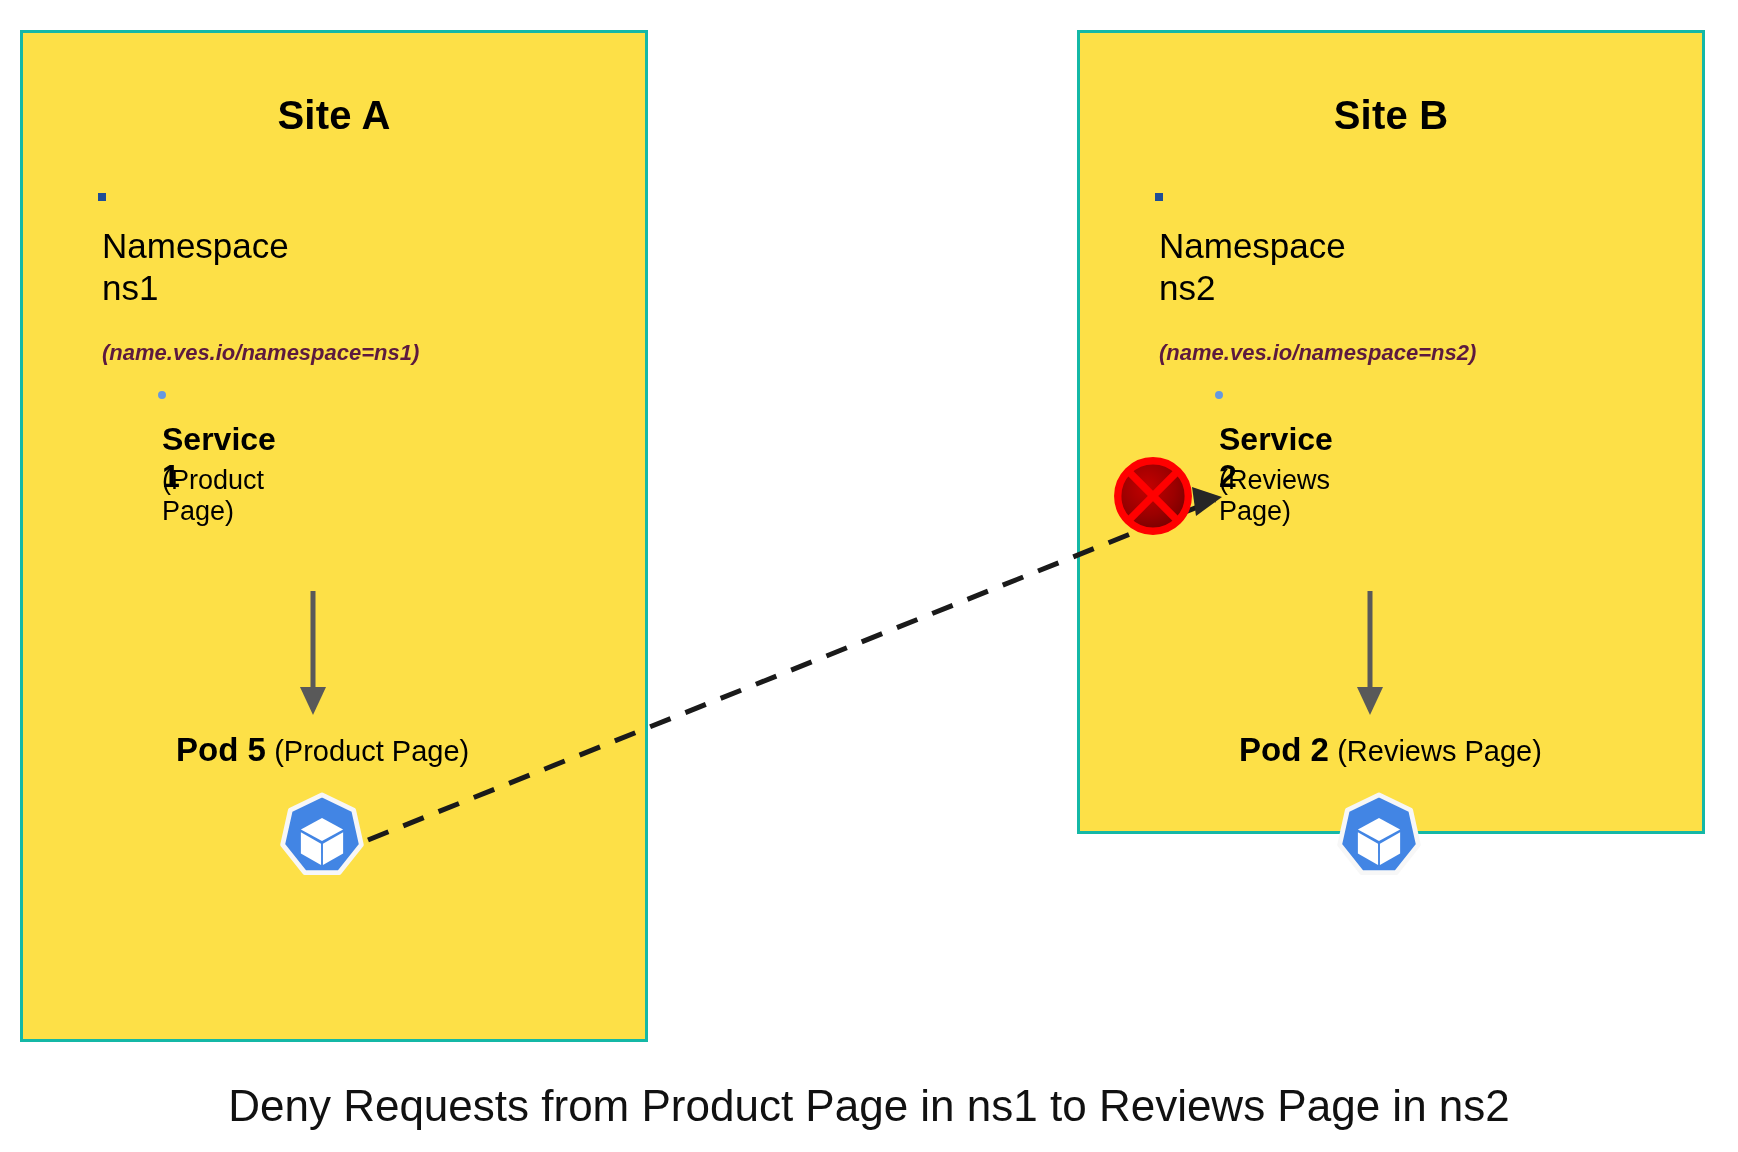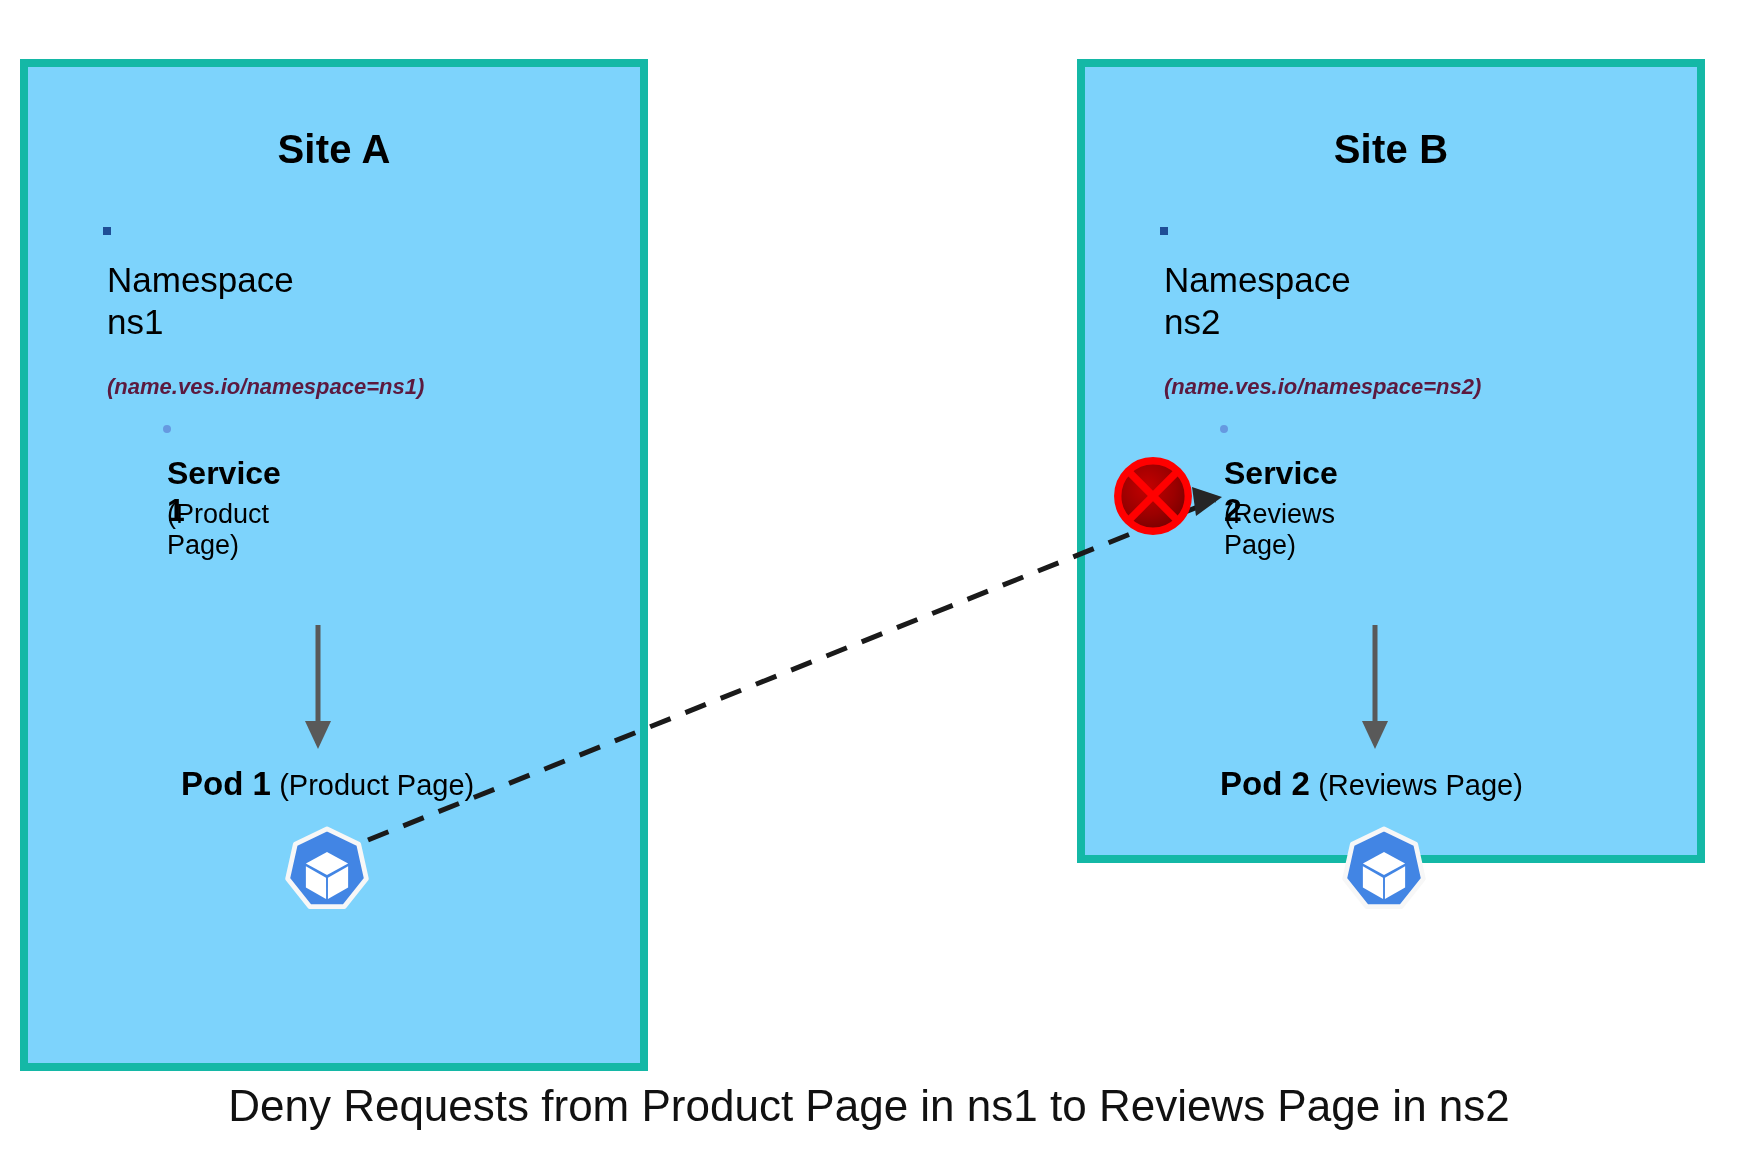--- a/index.html
+++ b/index.html
@@ -17,24 +17,23 @@
   }
 
   #stage {
     position: absolute;
     inset: 0;
   }
 
   
   .site-box {
     position: absolute;
-    background: #7dd3fc;
-    border: 8px solid #14b8a6;
+    background: #fde047;
+    border: 3px solid #14b8a6;
     box-sizing: border-box;
-    margin-top: 29px;
   }
   #site-a { left: 20px;   top: 30px; width: 628px;  height: 1012px; }
   #site-b { left: 1077px; top: 30px; width: 628px;  height: 804px; }
 
   .site-title {
     position: absolute;
     left: 0;
     right: 0;
     top: 60px;
     text-align: center;
@@ -179,21 +178,21 @@
         <div class="service-title">Service 1</div>
         <div class="service-sub">(Product Page)</div>
       </div>
 
       <svg class="conn-svg" style="left:191px; top:394px; width:40px; height:130px;" viewBox="0 0 40 130">
         <line x1="20" y1="0" x2="20" y2="104" stroke="#595959" stroke-width="5"></line>
         <polygon points="20,124 7,96 33,96" fill="#595959"></polygon>
       </svg>
 
       <div class="pod-label" style="left:74px; top:534px;">
-        <span class="pod-strong">Pod 1</span>
+        <span class="pod-strong">Pod 5</span>
         <span class="pod-sub">(Product Page)</span>
       </div>
 
       <svg class="k8s-icon" style="left:172px; top:594px;" viewBox="0 0 100 100">
         <polygon points="50,4 83,20 91,56 68,85 32,85 9,56 17,20" fill="#4285e4" stroke="#f7f7f7" stroke-width="5" stroke-linejoin="round"></polygon>
         <g fill="#ffffff">
           <polygon points="50,28 72,40 50,52 28,40"></polygon>
           <polygon points="28,43 49,55 49,77 28,65"></polygon>
           <polygon points="51,55 72,43 72,65 51,77"></polygon>
         </g>
@@ -214,21 +213,21 @@
       <div class="service-box" style="left:56px; top:194px;">
         <div class="service-title">Service 2</div>
         <div class="service-sub">(Reviews Page)</div>
       </div>
 
       <svg class="conn-svg" style="left:191px; top:394px; width:40px; height:130px;" viewBox="0 0 40 130">
         <line x1="20" y1="0" x2="20" y2="104" stroke="#595959" stroke-width="5"></line>
         <polygon points="20,124 7,96 33,96" fill="#595959"></polygon>
       </svg>
 
-      <div class="pod-label" style="left:56px; top:534px;">
+      <div class="pod-label" style="left:80px; top:534px;">
         <span class="pod-strong">Pod 2</span>
         <span class="pod-sub">(Reviews Page)</span>
       </div>
 
       <svg class="k8s-icon" style="left:172px; top:594px;" viewBox="0 0 100 100">
         <polygon points="50,4 83,20 91,56 68,85 32,85 9,56 17,20" fill="#4285e4" stroke="#f7f7f7" stroke-width="5" stroke-linejoin="round"></polygon>
         <g fill="#ffffff">
           <polygon points="50,28 72,40 50,52 28,40"></polygon>
           <polygon points="28,43 49,55 49,77 28,65"></polygon>
           <polygon points="51,55 72,43 72,65 51,77"></polygon>

